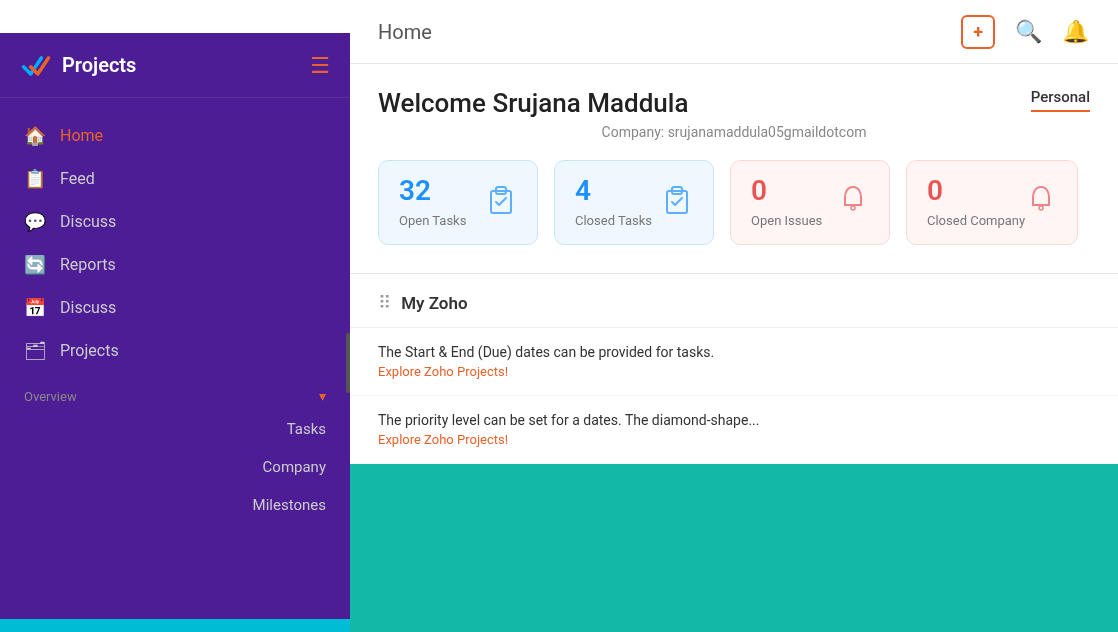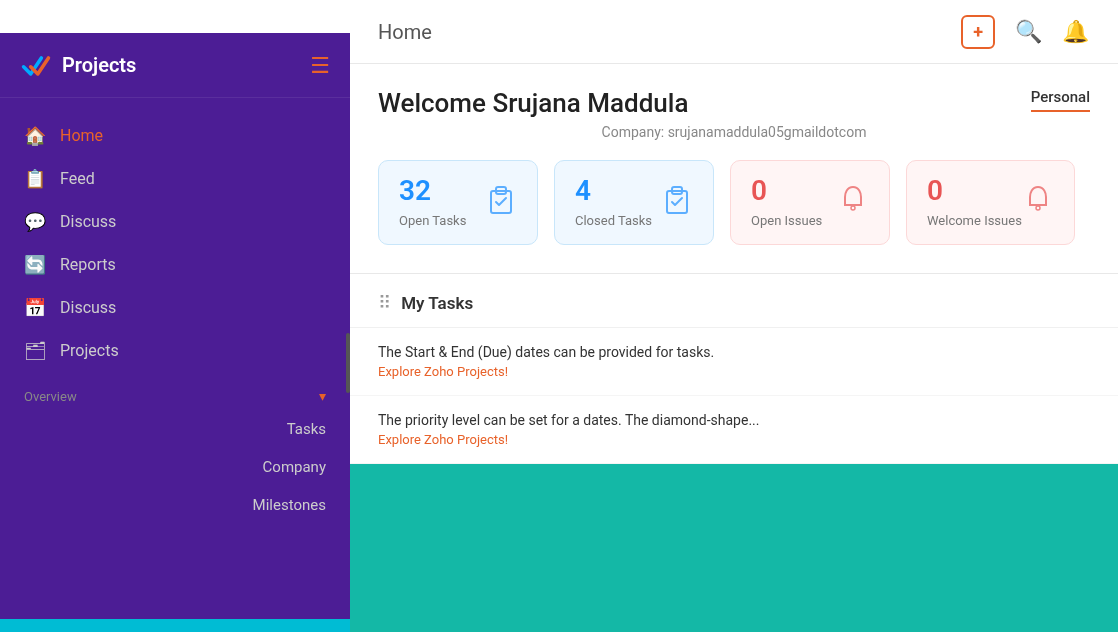--- a/index.html
+++ b/index.html
@@ -379,37 +379,37 @@
               <path d="M16 4 C10 4 8 10 8 14 L8 22 L24 22 L24 14 C24 10 22 4 16 4 Z" stroke="#e85555" stroke-width="2"></path>
               <line x1="13" y1="22" x2="19" y2="22" stroke="#e85555" stroke-width="2"></line>
               <circle cx="16" cy="25" r="2" stroke="#e85555" stroke-width="1.5"></circle>
             </svg>
           </span>
         </div>
 
         <div class="stat-card pink">
           <div class="stat-left">
             <span class="stat-number pink">0</span>
-            <span class="stat-label">Welcome Issues</span>
+            <span class="stat-label">Closed Company</span>
           </div>
           <span class="stat-icon pink">
             <svg width="32" height="32" viewBox="0 0 32 32" fill="none">
               <path d="M16 4 C10 4 8 10 8 14 L8 22 L24 22 L24 14 C24 10 22 4 16 4 Z" stroke="#e85555" stroke-width="2"></path>
               <line x1="13" y1="22" x2="19" y2="22" stroke="#e85555" stroke-width="2"></line>
               <circle cx="16" cy="25" r="2" stroke="#e85555" stroke-width="1.5"></circle>
             </svg>
           </span>
         </div>
       </div>
     </div>
 
     <div class="tasks-section">
       <div class="tasks-header">
         <span class="tasks-header-icon">⠿</span>
-        <span class="tasks-header-title">My Tasks</span>
+        <span class="tasks-header-title">My Zoho</span>
       </div>
 
       <div class="task-item">
         <div class="task-main-text">The Start &amp; End (Due) dates can be provided for tasks.</div>
         <div class="task-sub-text">Explore Zoho Projects!</div>
       </div>
 
       <div class="task-item">
         <div class="task-main-text">The priority level can be set for a dates. The diamond-shape...</div>
         <div class="task-sub-text">Explore Zoho Projects!</div>

